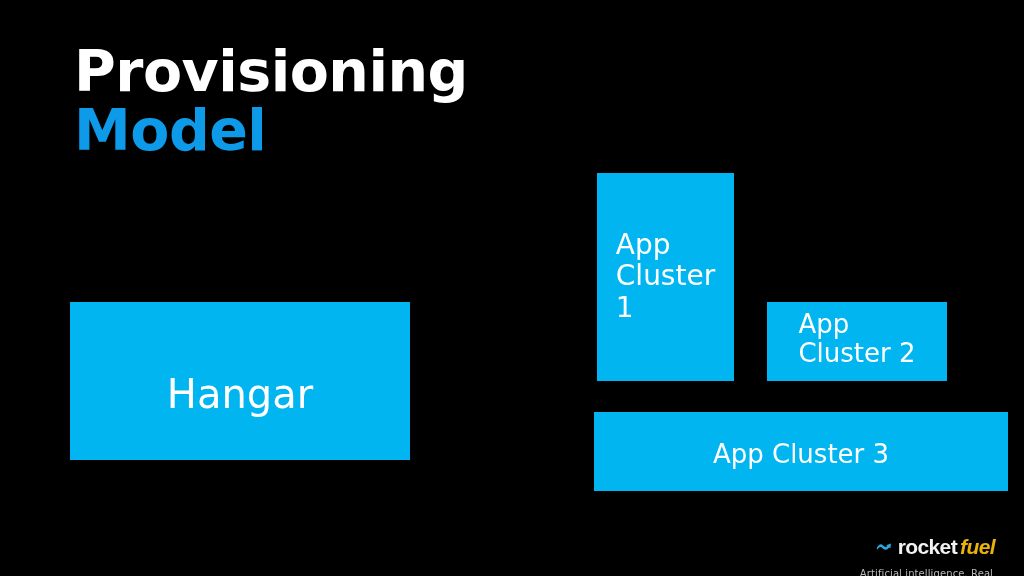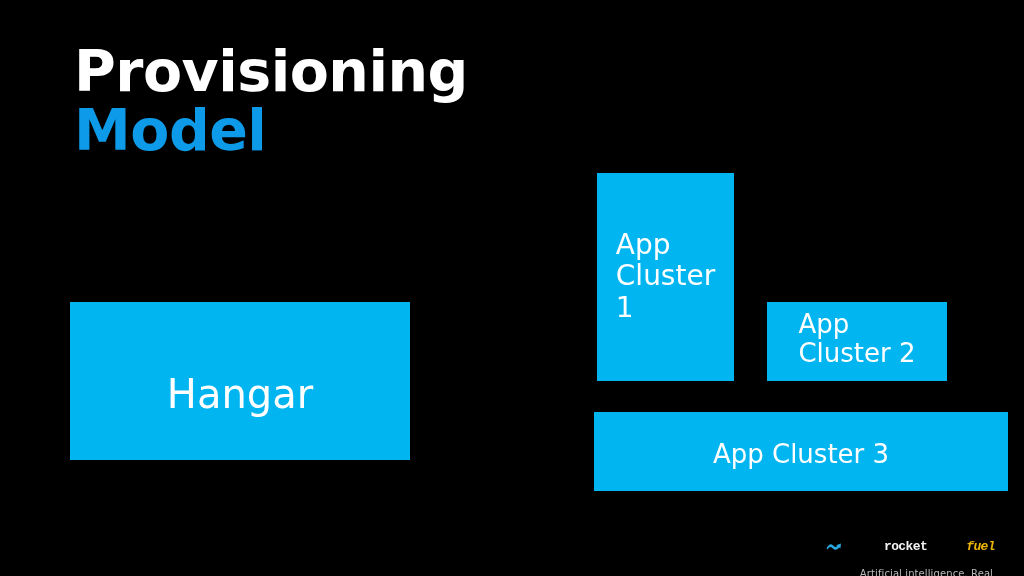--- a/index.html
+++ b/index.html
@@ -118,26 +118,25 @@
   }
   .logo-row {
     display: flex;
     align-items: center;
     justify-content: flex-end;
     gap: 3px;
     height: 20px;
   }
   .logo-mark { display: block; }
   .logo-word {
-    font-family: Liberation Mono, monospace;
+    font-family: Liberation Sans, sans-serif;
     font-weight: bold;
-    font-size: 13px;
+    font-size: 21px;
     letter-spacing: -0.6px;
     line-height: 20px;
-    margin-left: 36px;
   }
   .logo-word.mark-a { color: #f2f2f2; }
   .logo-word.mark-b { color: #eab308; font-style: italic; }
   .logo-tagline {
     color: #b9b9b9;
     font-family: "DejaVu Sans", sans-serif;
     font-size: 10px;
     letter-spacing: 0.1px;
     line-height: 10px;
     margin-top: 12px;

